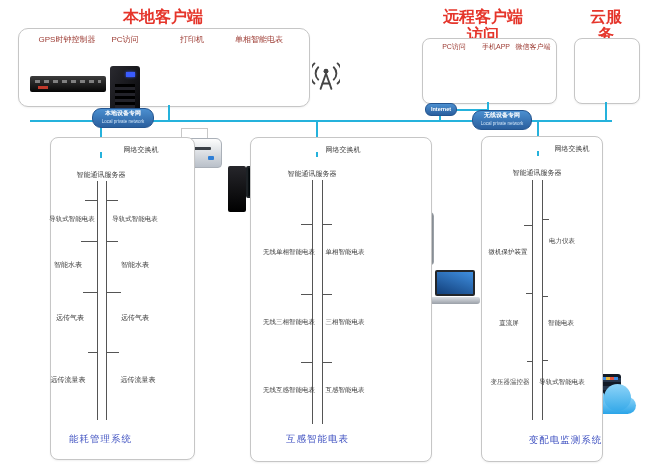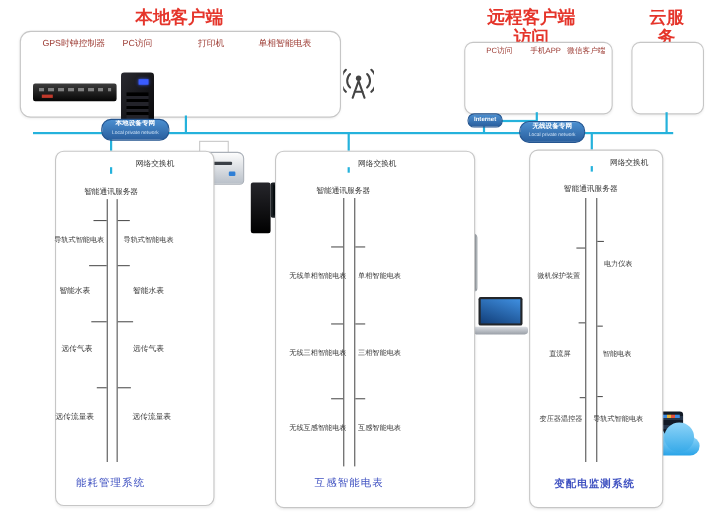--- a/index.html
+++ b/index.html
@@ -266,15 +266,15 @@
   <div class="abs hstub" style="left:543px;top:296px;width:5px;"></div>
 
   <div class="abs slbl" style="left:474px;top:319px;width:70px;font-size:6.5px;">直流屏</div>
   <div class="abs slbl" style="left:526px;top:319px;width:70px;font-size:6.5px;">智能电表</div>
 
   <div class="abs hstub" style="left:527px;top:361px;width:5px;"></div>
   <div class="abs hstub" style="left:543px;top:360px;width:5px;"></div>
 
   <div class="abs slbl" style="left:475px;top:378px;width:70px;font-size:6.5px;">变压器温控器</div>
   <div class="abs slbl" style="left:527px;top:378px;width:70px;font-size:6.5px;">导轨式智能电表</div>
-  <div class="abs sys-lbl" style="left:493px;top:434px;width:95px;font-weight:bold;">变配电监测系统</div>
+  <div class="abs sys-lbl" style="left:518px;top:434px;width:95px;">变配电监测系统</div>
 
 </div>
 
 </body></html>

